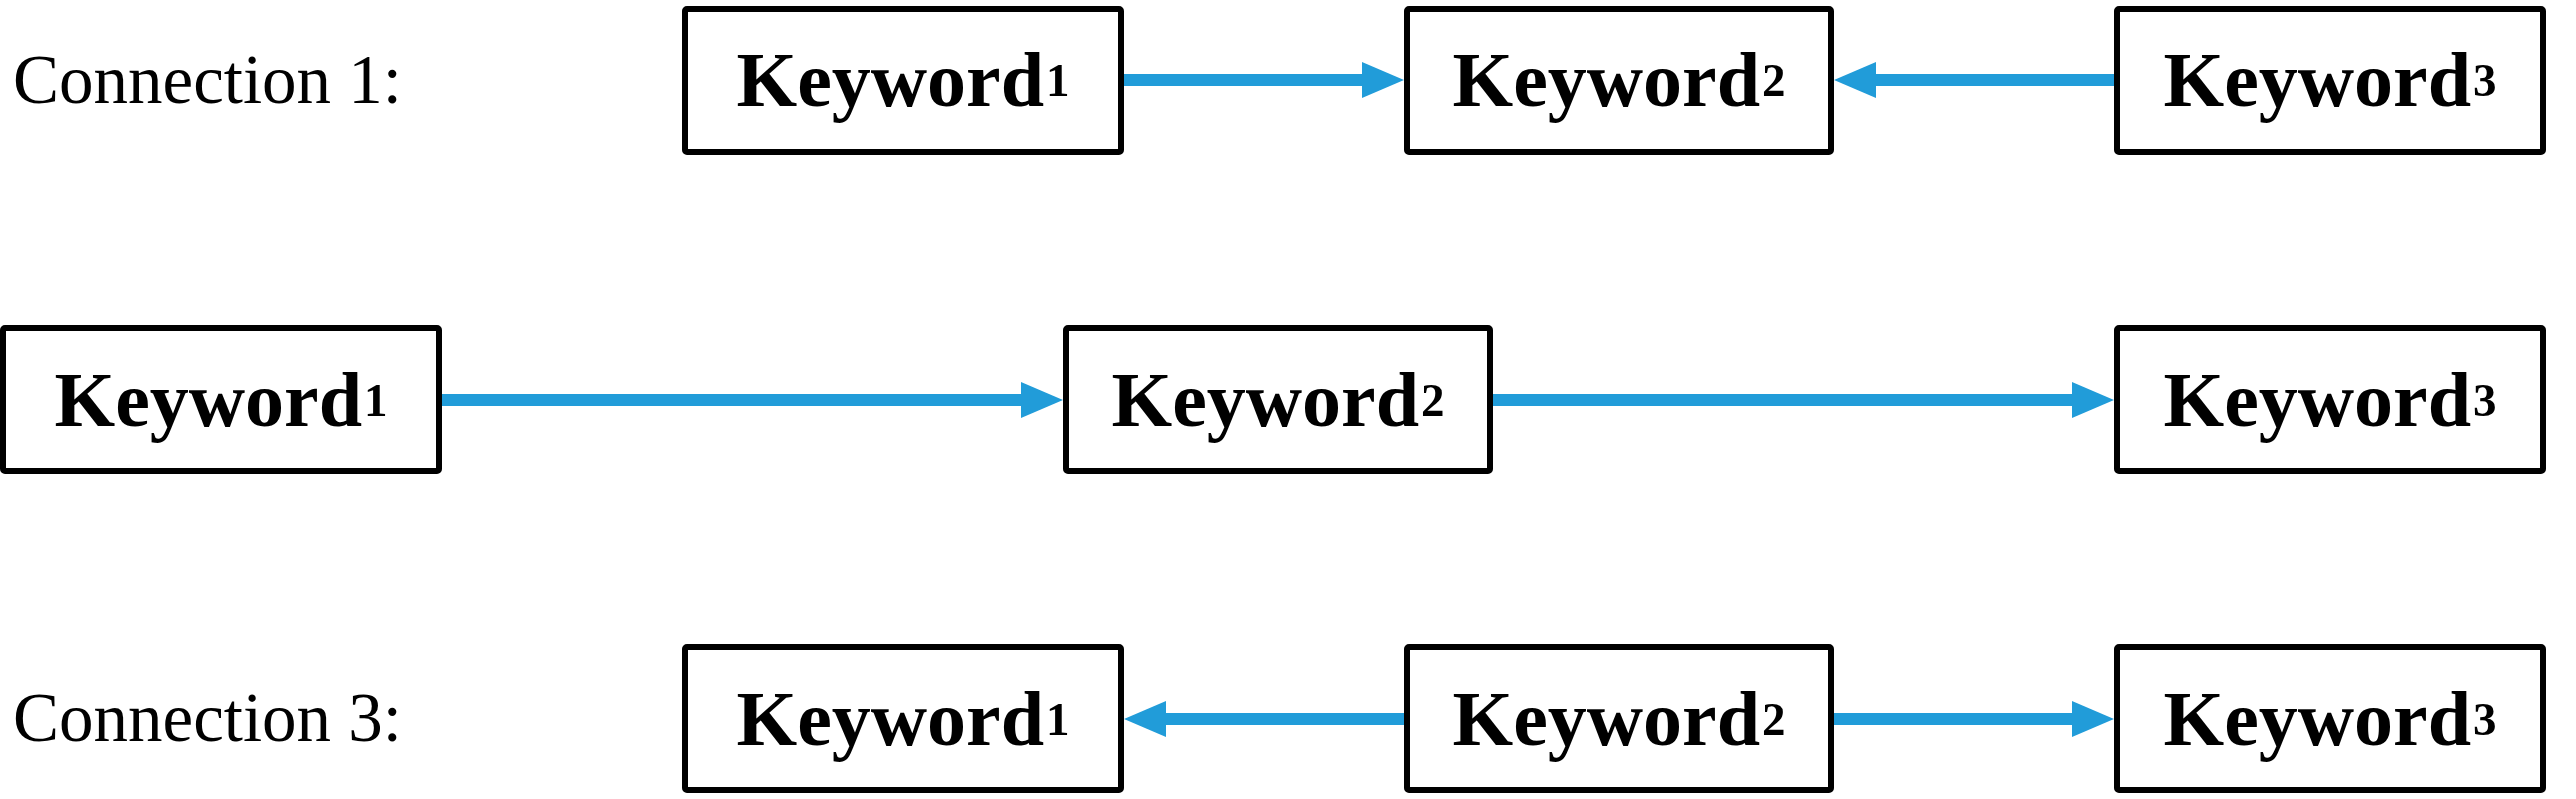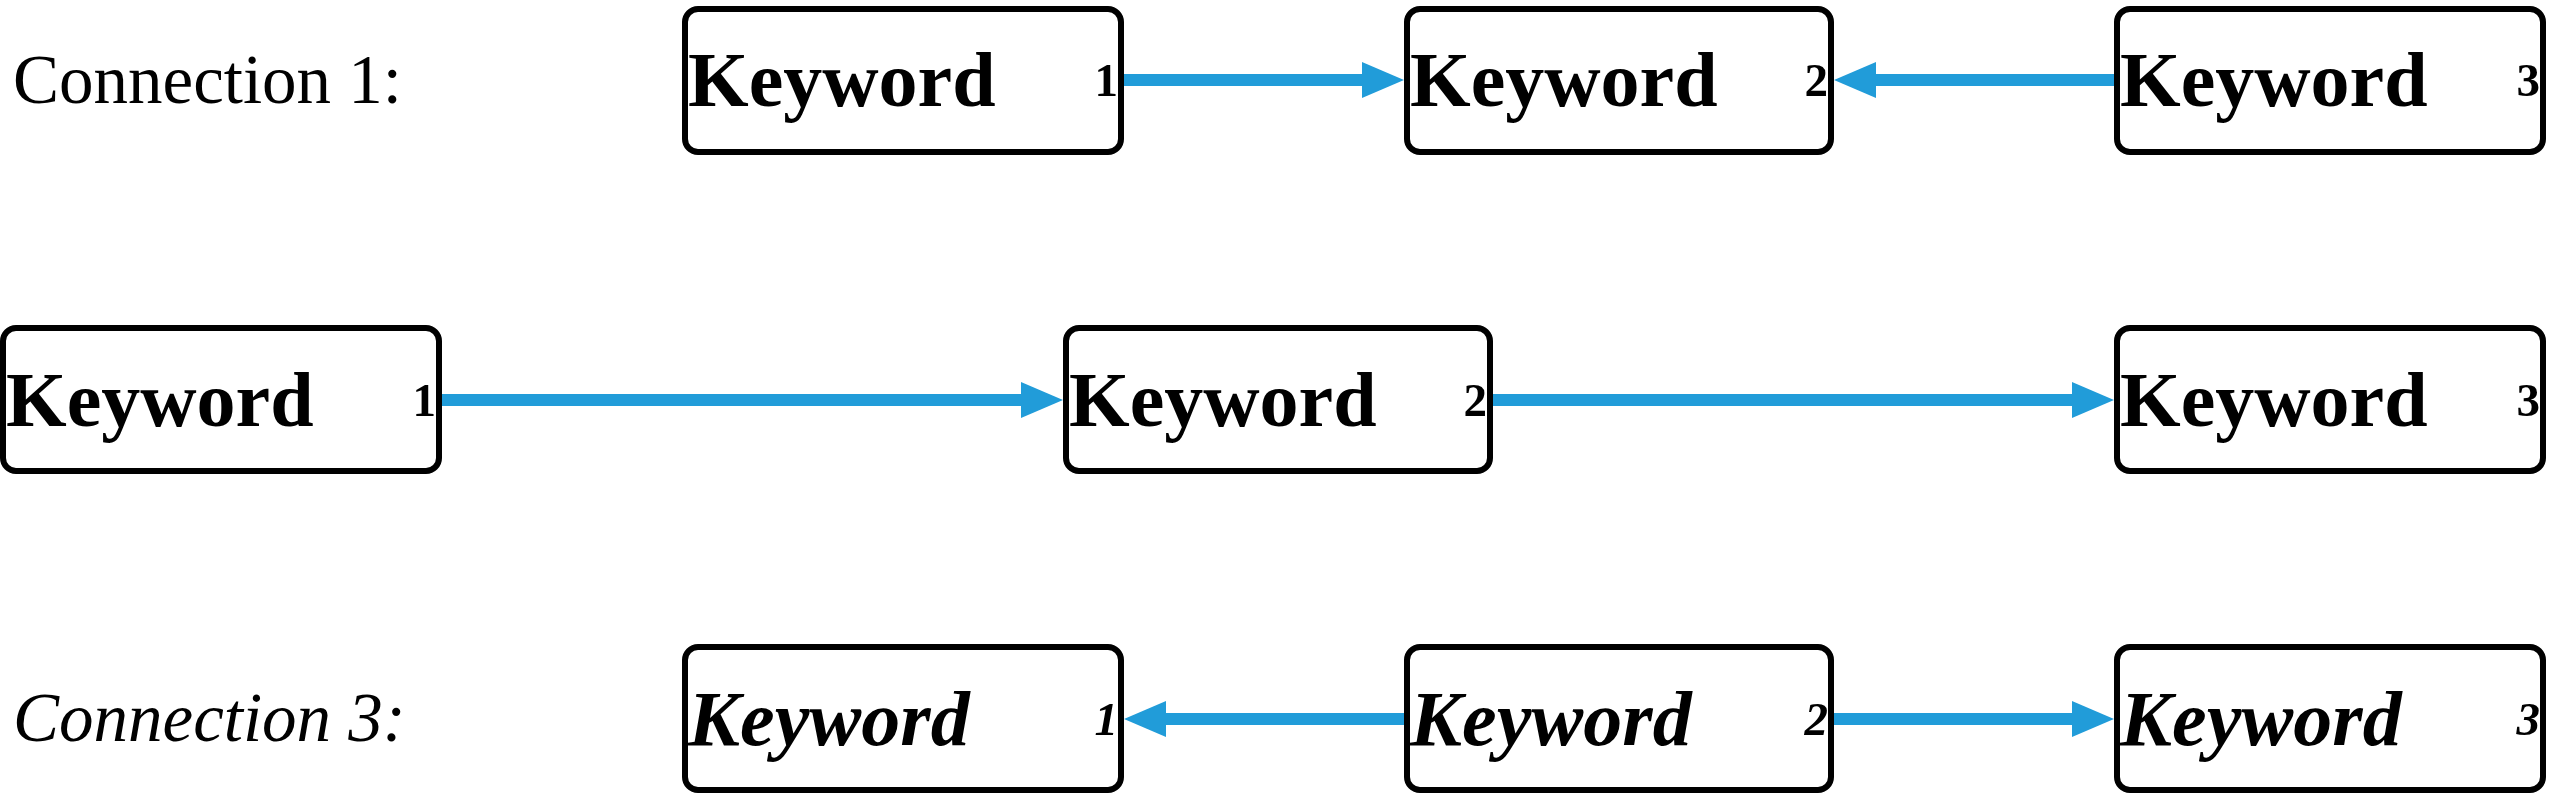--- a/index.html
+++ b/index.html
@@ -16,34 +16,34 @@
     color:var(--ink);
     overflow:hidden;
   }
   .row{
     position:absolute;left:0;width:2576px;height:149px;
     display:flex;align-items:center;
     padding-right:30px;
   }
   .row.r1{top:5.6px;}
   .row.r2{top:325px;}
-  .row.r3{top:644px;font-style:italic;}
+  .row.r3{top:644px;}
   .row-label{
     width:682px;
     padding-left:13px;
     font-size:69px;
     font-weight:400;
     white-space:nowrap;
   }
   .node{
     height:100%;
     border:6.5px solid var(--ink);
-    border-radius:16px;
+    border-radius:5px;
     background:var(--bg);
-    display:flex;align-items:center;justify-content:space-between;
+    display:flex;align-items:center;justify-content:center;
     white-space:nowrap;
   }
   .node.n1{width:442px;}
   .node.n2{width:430px;}
   .node.n3{width:432px;}
   .kw{
     font-size:78px;
     font-weight:700;
   }
   .sub{

